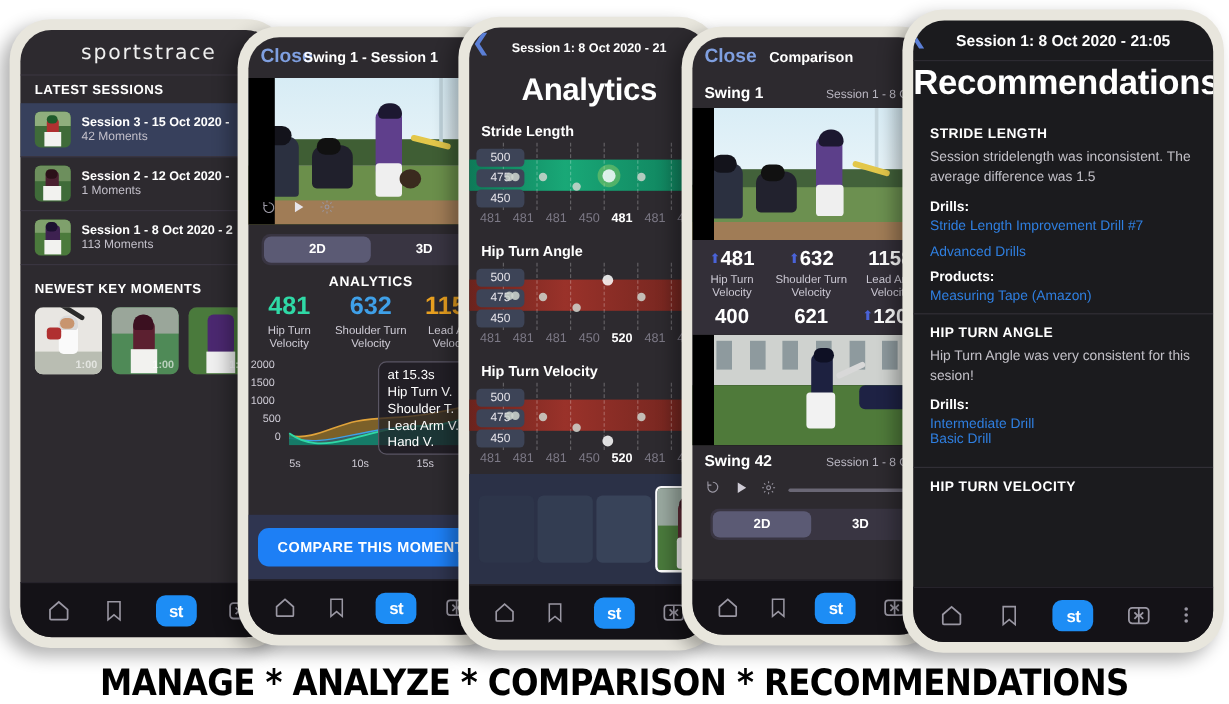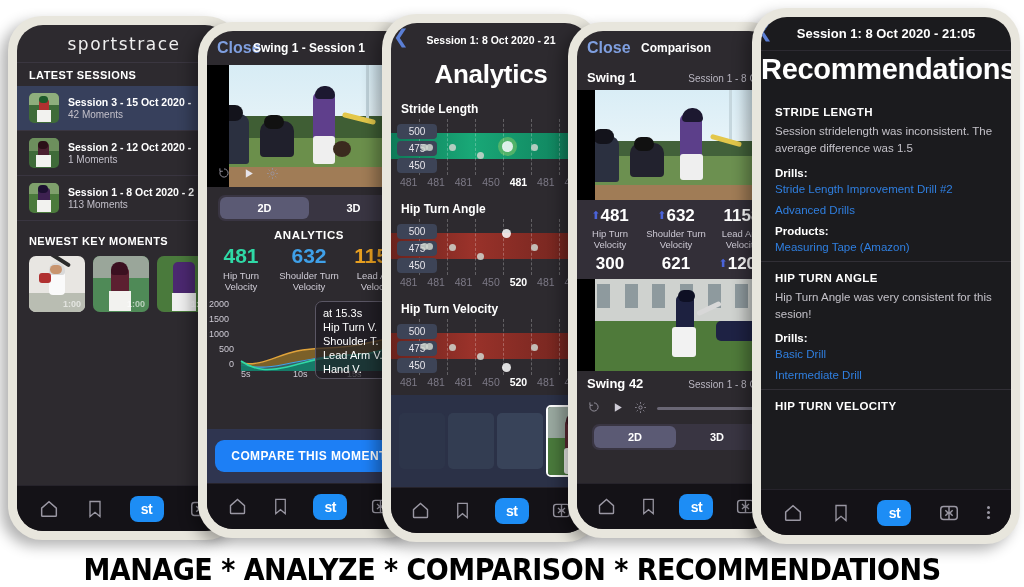--- a/index.html
+++ b/index.html
@@ -125,21 +125,21 @@
   }
   .seg > div { flex:1; display:flex; align-items:center; justify-content:center; font-size:11px; font-weight:700; border-radius:6px; }
   .seg > div.on { background:#5b5a74; }
   .an-h { text-align:center; font-size:11.5px; font-weight:800; letter-spacing:.6px; margin: 6px 0 4px; }
   .metrics { display:flex; }
   .metric { flex:1; text-align:center; }
   .mval { font-size: 21px; font-weight: 800; line-height:1; }
   .mlbl { font-size: 9.5px; color:#cfccd6; line-height:1.2; margin-top:4px; }
   .chartwrap { position:relative; height: 92px; margin-top:6px; padding-left: 2px; }
   .ylab { position:absolute; left:2px; font-size:9px; color:#cdcad4; }
-  .xlab { position:absolute; bottom:12px; font-size:9px; color:#cdcad4; }
+  .xlab { position:absolute; bottom:0; font-size:9px; color:#cdcad4; }
   .tooltip {
     position:absolute; right:-34px; top:2px; width:130px; height:78px;
     border:1px solid #5a5664; border-radius:7px; background:rgba(30,28,34,.72);
     padding:4px 7px; font-size:11px; line-height:1.28;
   }
   .cta-zone { position:absolute; left:0; right:0; bottom:46px; height:54px; background:#2f3550; display:flex; align-items:center; justify-content:center; }
   .cta {
     background:#1d7ff5; color:#fff; font-weight:800; font-size:12px; letter-spacing:.4px;
     border-radius:9px; padding:9px 16px; white-space:nowrap;
   }
@@ -213,32 +213,32 @@
       <div class="navbar">
         <span class="nav-back" style="position:absolute;left:-4px;top:4px">❮</span>
         <span class="nav-title" style="font-size:13px">Session 1: 8 Oct 2020 - 21:05</span>
       </div>
       <div class="big-title" style="font-size:29px;padding-bottom:10px">Recommendations</div>
 
       <div class="rec-sect">
         <div class="rec-h">STRIDE LENGTH</div>
         <div class="rec-p">Session stridelength was inconsistent. The average difference was 1.5</div>
         <div class="rec-sub">Drills:</div>
-        <div class="rec-link">Stride Length Improvement Drill #2</div>
+        <div class="rec-link">Stride Length Improvement Drill #7</div>
         <div class="rec-link">Advanced Drills</div>
         <div class="rec-sub">Products:</div>
         <div class="rec-link" style="margin-bottom:0">Measuring Tape (Amazon)</div>
       </div>
 
       <div class="rec-sect">
         <div class="rec-h">HIP TURN ANGLE</div>
         <div class="rec-p">Hip Turn Angle was very consistent for this sesion!</div>
         <div class="rec-sub">Drills:</div>
+        <div class="rec-link" style="margin-bottom:0">Intermediate Drill</div>
         <div class="rec-link">Basic Drill</div>
-        <div class="rec-link" style="margin-bottom:0">Intermediate Drill</div>
       </div>
 
       <div class="rec-sect" style="border:0">
         <div class="rec-h">HIP TURN VELOCITY</div>
       </div>
 
       <div class="tabbar">
         <span>
           <svg width="22" height="22" viewBox="0 0 24 24">
               <path class="icon" d="M4 11l8-7 8 7v8a1 1 0 0 1-1 1H5a1 1 0 0 1-1-1z"></path>
@@ -310,21 +310,21 @@
           <div>
               <div class="clbl">Shoulder Turn</div>
               <div class="clbl" style="margin-top:0">Velocity</div>
             </div>
           <div>
               <div class="clbl">Lead Arm</div>
               <div class="clbl" style="margin-top:0">Velocity</div>
             </div>
         </div>
         <div class="cmp-row" style="margin-top:3px">
-          <div><span class="cnum">300</span></div>
+          <div><span class="cnum">400</span></div>
           <div><span class="cnum">621</span></div>
           <div><span class="up">⬆</span><span class="cnum">1200</span></div>
         </div>
       </div>
 
       <div class="vid2">
         <div class="bldg"></div>
         <div class="win" style="left:10%"></div>
           <div class="win" style="left:24%"></div>
         <div class="win" style="left:38%"></div>

